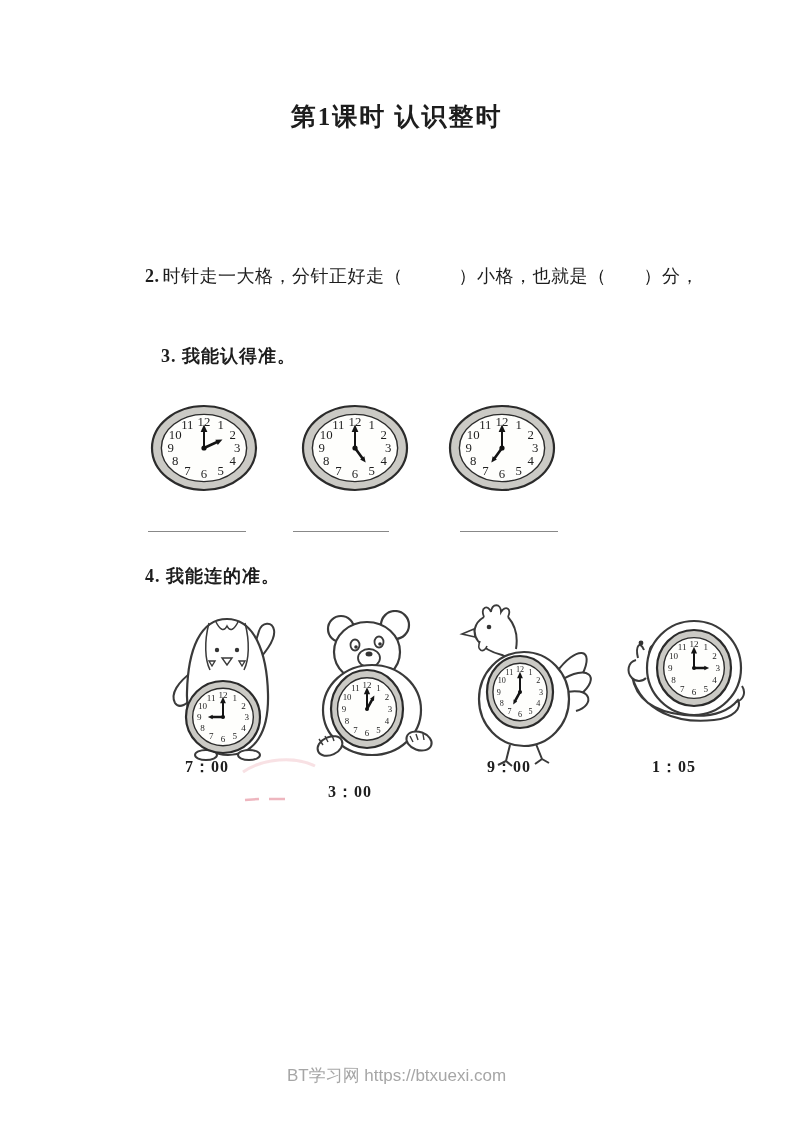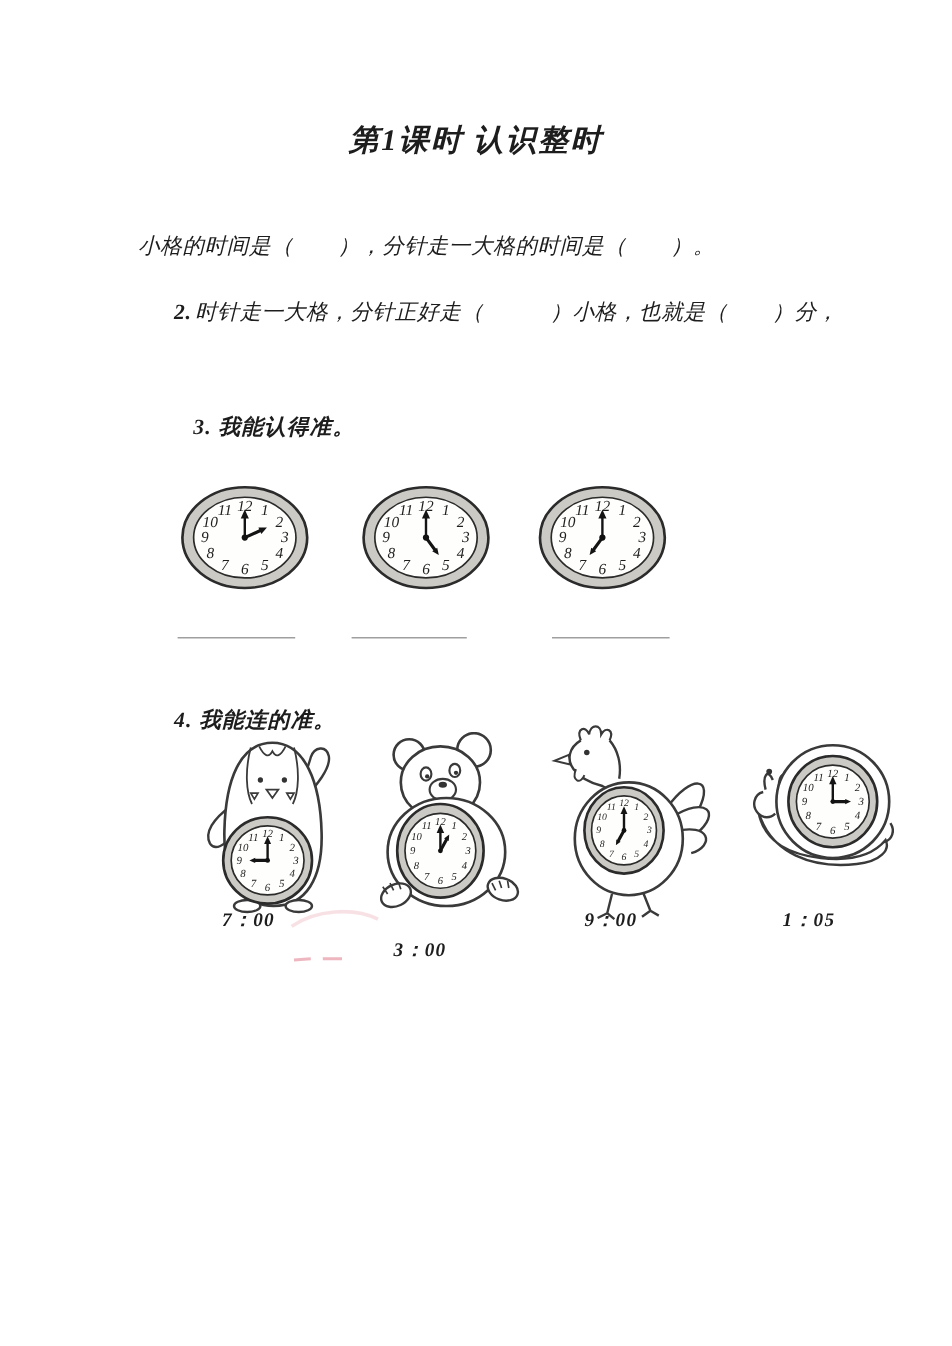--- a/index.html
+++ b/index.html
@@ -3,21 +3,20 @@
 <meta charset="utf-8">
 <style>
   html,body{margin:0;padding:0;background:#ffffff;}
   .page{
     position:relative;
     width:793px;height:1122px;
     background:#ffffff;
     overflow:hidden;
     color:#1d1d1d;
     font-family:"Liberation Serif", serif;
-    font-style:italic;
   }
   .doc-title{
     position:absolute;top:100px;left:0;width:100%;
     text-align:center;
     font-size:25px;font-weight:bold;letter-spacing:2px;
   }
   .body-line{
     position:absolute;
     font-size:18px;
     white-space:nowrap;
@@ -44,23 +43,22 @@
     font-family:"Liberation Sans", sans-serif;
   }
 </style>
 </head>
 <body>
 
 <div class="page">
 
   <div class="doc-title">第1课时 认识整时</div>
 
-  <div class="body-line" style="left:115px;top:193px;">小格的时间是（　　），分针走一大格的时间是（　　）。</div>
-
-  <div class="body-line" style="left:145px;top:248px;text-align:right;">
+
+  <div class="body-line" style="left:145px;top:264px;text-align:right;">
     <span class="qnum tight">2.</span><span>时针走一大格，分针正好走（　　　）小格，也就是（　　）分，</span>
   </div>
 
   <div class="body-line qlabel" style="left:145px;top:344px;margin-left:16px;">3. 我能认得准。</div>
 
   <div class="clock-box" style="left:148px;"><svg width="112" height="92" viewBox="0 0 112 92" xmlns="http://www.w3.org/2000/svg">
         <ellipse cx="56" cy="46" rx="52" ry="42" fill="#cbcac5" stroke="#2b2b2b" stroke-width="2.2"></ellipse>
         <ellipse cx="56" cy="46" rx="42.64" ry="33.6" fill="#fefefc" stroke="#2b2b2b" stroke-width="1.4"></ellipse>
         <text x="72.62960000000001" y="23.303206217617433" font-size="12.792" text-anchor="middle" dominant-baseline="central" fill="#1e1e1e" font-family="Liberation Serif, serif">1</text>
         <text x="84.8033121095474" y="32.896" font-size="12.792" text-anchor="middle" dominant-baseline="central" fill="#1e1e1e" font-family="Liberation Serif, serif">2</text>
@@ -120,21 +118,21 @@
         <polygon points="56,22.48 59.38688,30.0064 52.61312,30.0064" fill="#141414"></polygon>
         <line x1="56" y1="46" x2="48.751200000000004" y2="55.893474212833425" stroke="#141414" stroke-width="2.6" stroke-linecap="round"></line>
         <polygon points="45.34,60.54922678357857 46.65611134316469,54.35843421283342 50.84628865683532,57.42851421283343" fill="#141414"></polygon>
         <circle cx="56" cy="46" r="2.6" fill="#111"></circle>
       </svg></div>
 
   <div class="blank-line" style="left:148px;width:98px;"></div>
   <div class="blank-line" style="left:293px;width:96px;"></div>
   <div class="blank-line" style="left:460px;width:98px;"></div>
 
-  <div class="body-line qlabel" style="left:145px;top:588px;">4. 我能连的准。</div>
+  <div class="body-line qlabel" style="left:145px;top:564px;">4. 我能连的准。</div>
 
   <div class="animal" style="left:160px;top:610px;width:135px;height:152px;"><svg width="135" height="152" viewBox="0 0 135 152" xmlns="http://www.w3.org/2000/svg">
         <path d="M92,58 C104,44 116,30 114,20 C112,11 102,12 99,21 C96,32 90,46 86,58" stroke="#3a3a3a" fill="#ffffff" stroke-width="2"></path>
         <path d="M32,62 C18,72 10,84 15,93 C19,99 28,95 33,85" stroke="#3a3a3a" fill="#ffffff" stroke-width="2"></path>
         <path d="M67,9 C40,9 28,40 27,82 C26,118 41,145 68,145 C95,145 109,122 108,84 C107,42 94,9 67,9 Z" stroke="#3a3a3a" fill="#ffffff" stroke-width="2.2"></path>
         <path d="M49,13 C44,32 45,50 50,60 M85,13 C90,32 89,50 84,60 M56,12 C60,20 64,22 67,16 C70,22 74,20 78,12" stroke="#3a3a3a" fill="none" stroke-width="1.5"></path>
         <circle cx="57" cy="40" r="2.2" fill="#333"></circle>
         <circle cx="77" cy="40" r="2.2" fill="#333"></circle>
         <path d="M62,48 L72,48 L67,55 Z M49,51 l6,0 l-3,5 z M79,51 l6,0 l-3,5 z" stroke="#3a3a3a" fill="none" stroke-width="1.4"></path>
         <ellipse cx="46" cy="145" rx="11" ry="5" stroke="#3a3a3a" fill="#ffffff" stroke-width="2"></ellipse>
@@ -257,14 +255,15 @@
   <span class="time-label" style="left:185px;">7：00</span>
   <span class="time-label" style="left:328px;margin-top:25px;">3：00</span>
   <span class="time-label" style="left:487px;">9：00</span>
   <span class="time-label" style="left:652px;">1：05</span>
 
   <svg class="smudge" width="140" height="52" viewBox="0 0 140 52">
     <path d="M38,14 C58,0 90,-2 110,8" stroke="rgba(232,156,166,0.30)" stroke-width="3" fill="none"></path>
     <path d="M40,42 l14,-1 M64,41 l16,0" stroke="rgba(224,122,138,0.55)" stroke-width="2.5" fill="none"></path>
   </svg>
 
+  <div class="site-footer">BT学习网 https://btxuexi.com</div>
 
 </div>
 
 </body></html>

